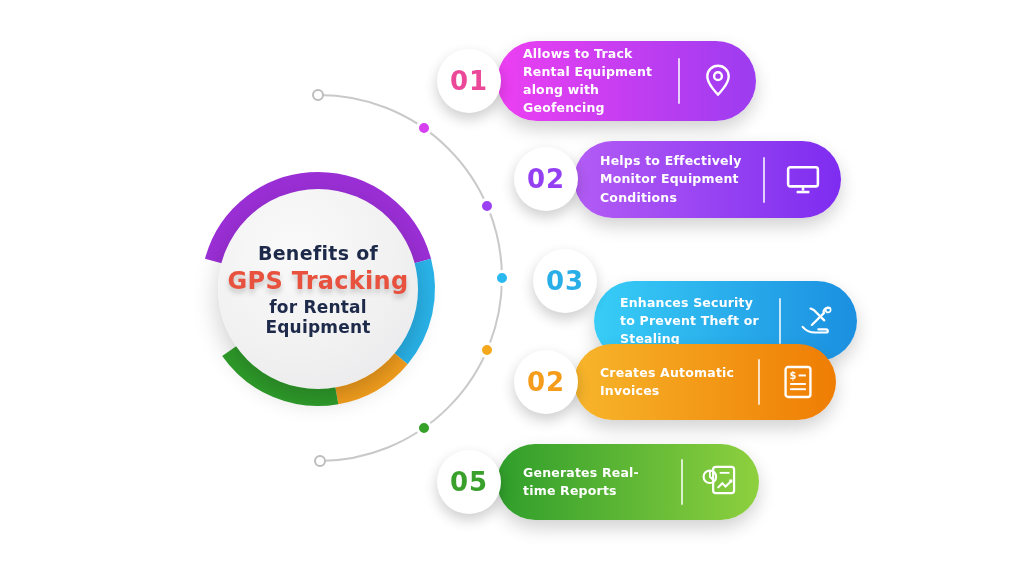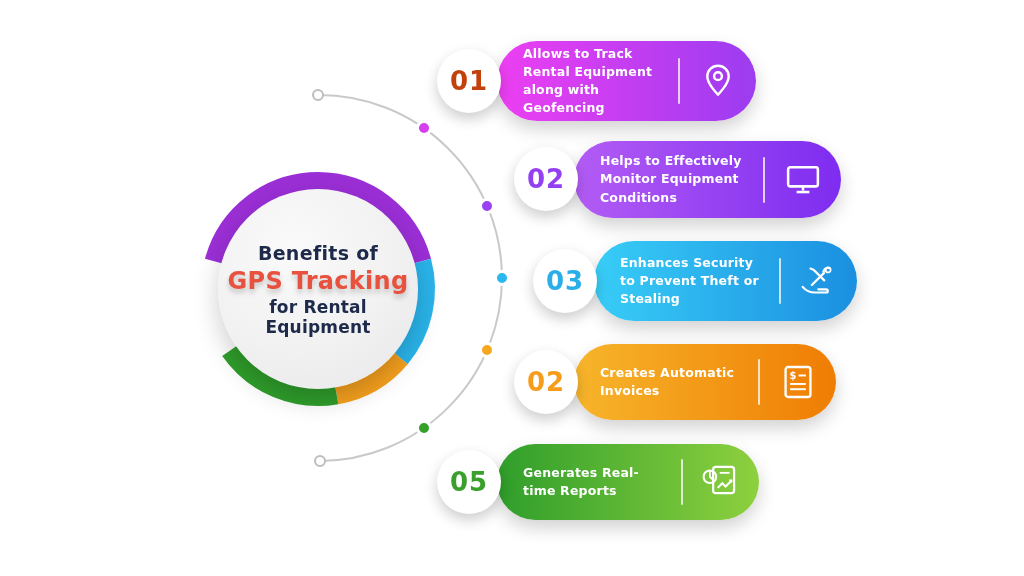--- a/index.html
+++ b/index.html
@@ -39,21 +39,21 @@
   .row1{left:437px;top:41px;width:322px;height:80px;}
   .row1 .num-circle{top:8px;}
   .row1 .pill{left:60px;width:259px;height:80px;}
 
   .row2{left:514px;top:141px;width:329px;height:77px;}
   .row2 .num-circle{top:6px;}
   .row2 .pill{left:60px;width:267px;height:77px;}
 
   .row3{left:533px;top:241px;width:325px;height:80px;}
   .row3 .num-circle{top:8px;}
-  .row3 .pill{left:61px;width:263px;height:80px;}
+  .row3 .pill{left:61px;width:263px;height:80px;margin-top:40px;}
 
   .row4{left:514px;top:344px;width:323px;height:76px;}
   .row4 .num-circle{top:6px;}
   .row4 .pill{left:60px;width:262px;height:76px;}
 
   .row5{left:437px;top:444px;width:323px;height:76px;}
   .row5 .num-circle{top:6px;}
   .row5 .pill{left:60px;width:262px;height:76px;}
 </style>
 </head>
@@ -80,21 +80,21 @@
   </svg>
 
   <div class="center-circle">
     <div class="center-line1">Benefits of</div>
     <div class="center-line2">GPS Tracking</div>
     <div class="center-line3">for Rental Equipment</div>
   </div>
 
   <div class="row row1">
     <div class="num-circle">
-      <span class="num" style="color: #c2410c;">01</span>
+      <span class="num" style="color: #ec4899;">01</span>
     </div>
     <div class="pill" style="background: linear-gradient(90deg, rgb(237, 63, 242), rgb(156, 60, 240));">
       <div class="pill-text">Allows to Track Rental Equipment along with Geofencing</div>
       <div class="divider"></div>
       <div class="pill-icon">
         <svg width="30" height="34" viewBox="0 0 24 28">
           <path d="M12 1.5C7 1.5 3.2 5.3 3.2 10.2c0 6.3 8.8 15 8.8 15s8.8-8.7 8.8-15C20.8 5.3 17 1.5 12 1.5z" fill="none" stroke="#fff" stroke-width="2"></path>
           <circle cx="12" cy="10" r="3.2" fill="none" stroke="#fff" stroke-width="2"></circle>
         </svg>
       </div>

